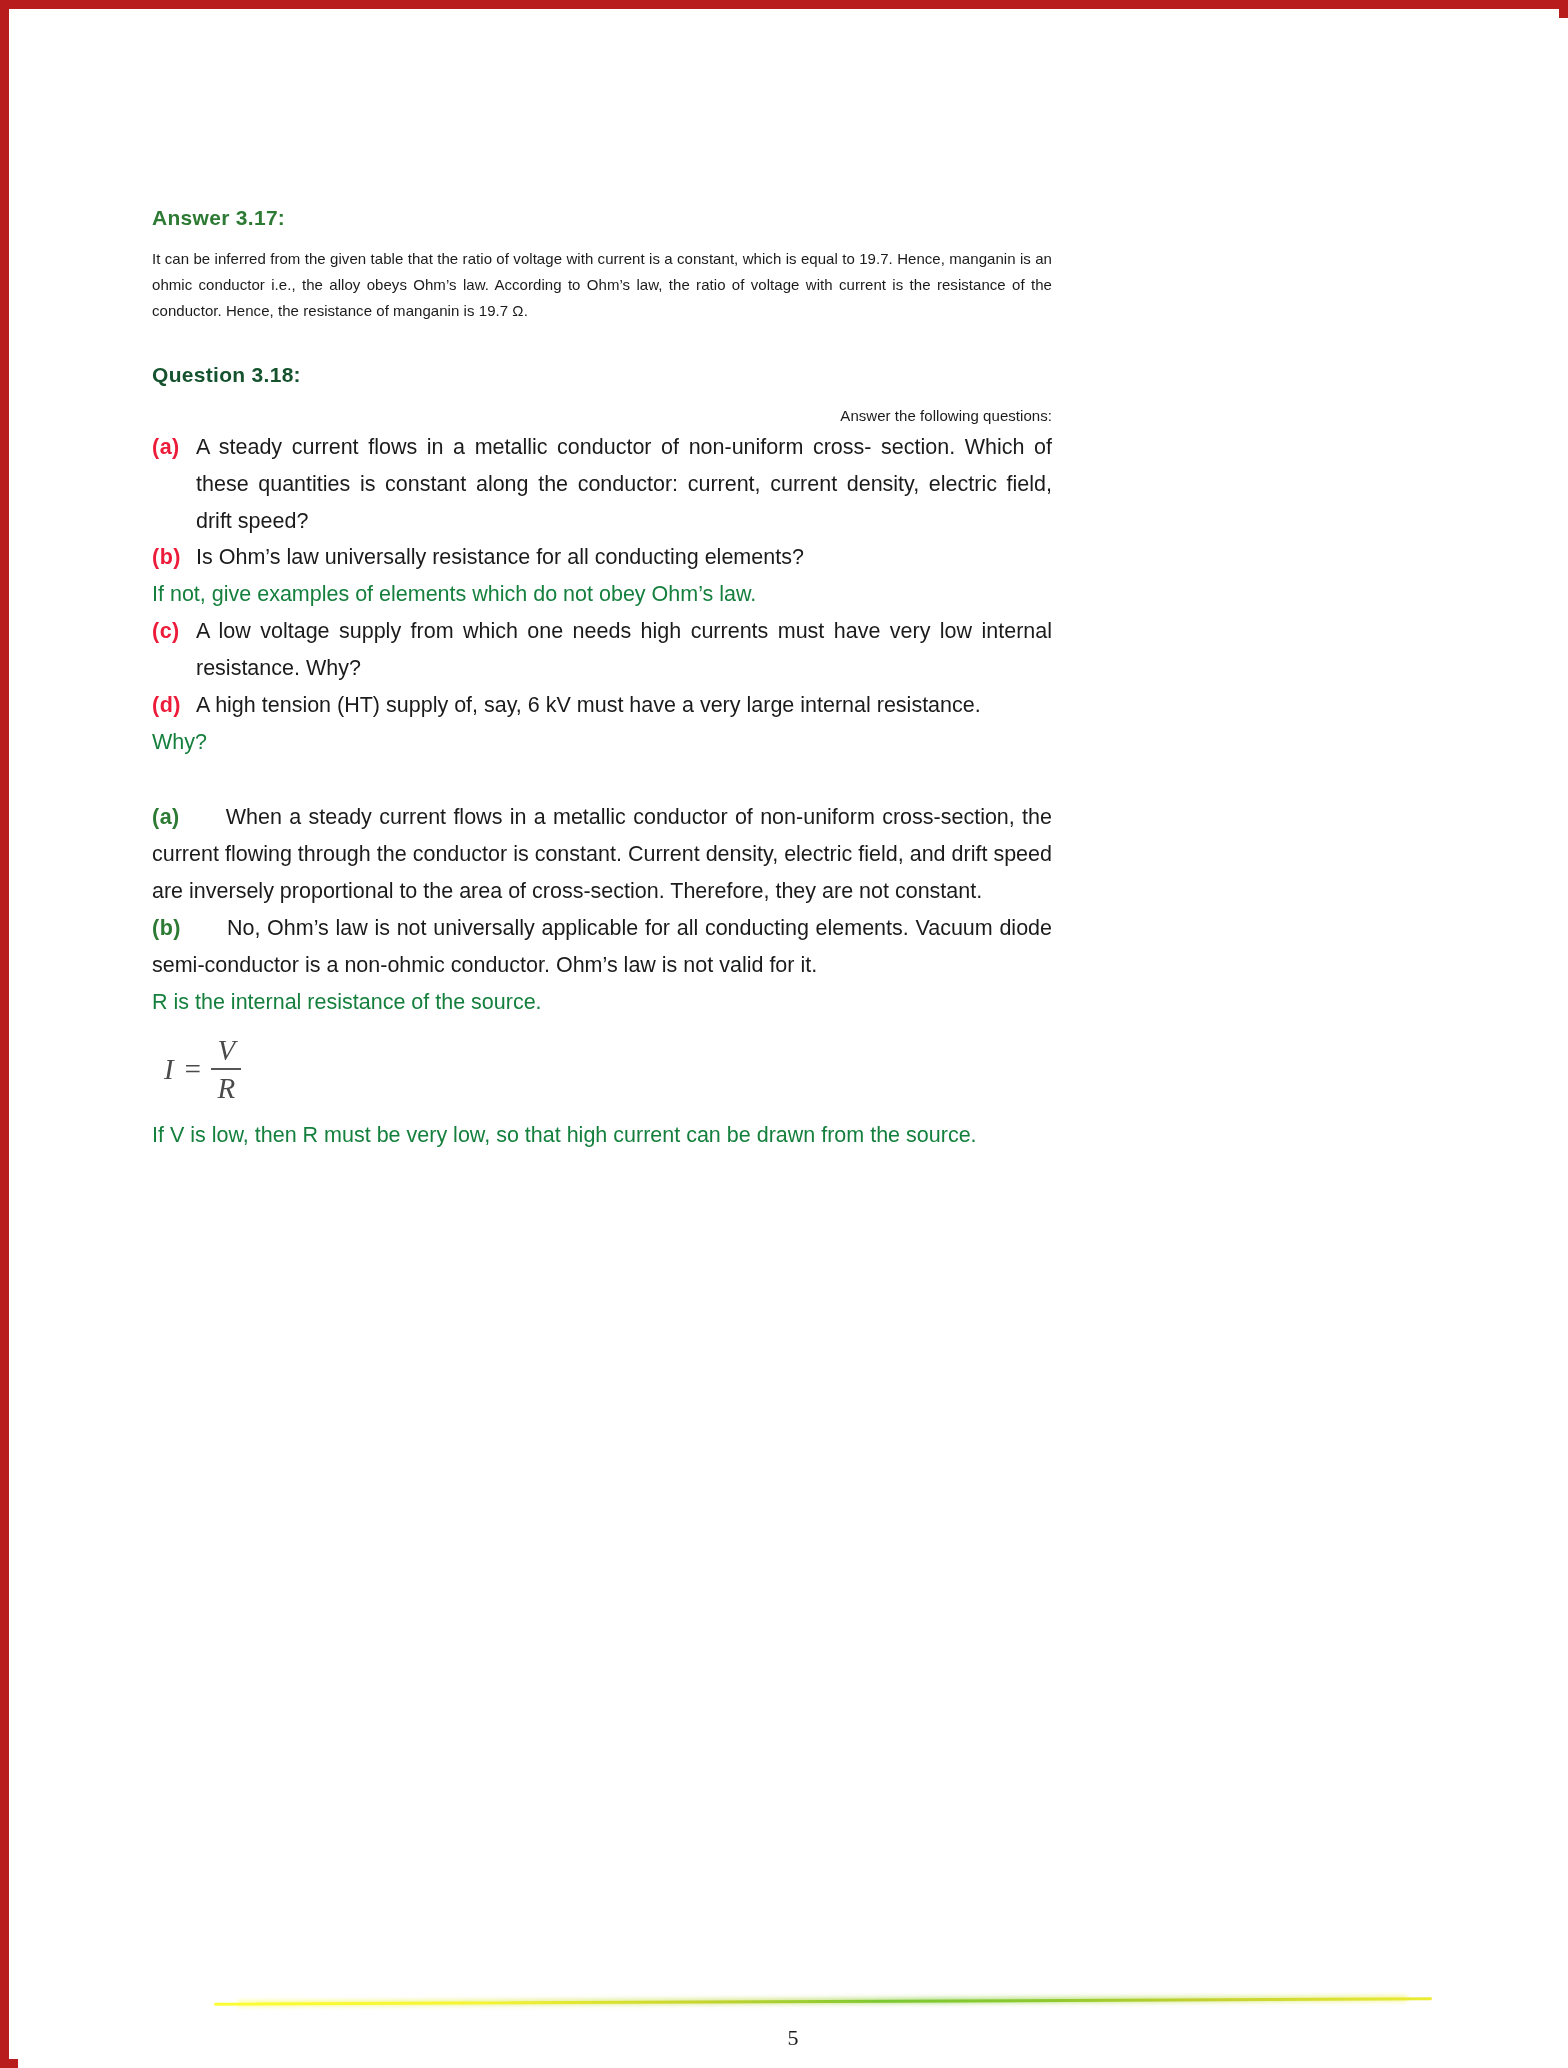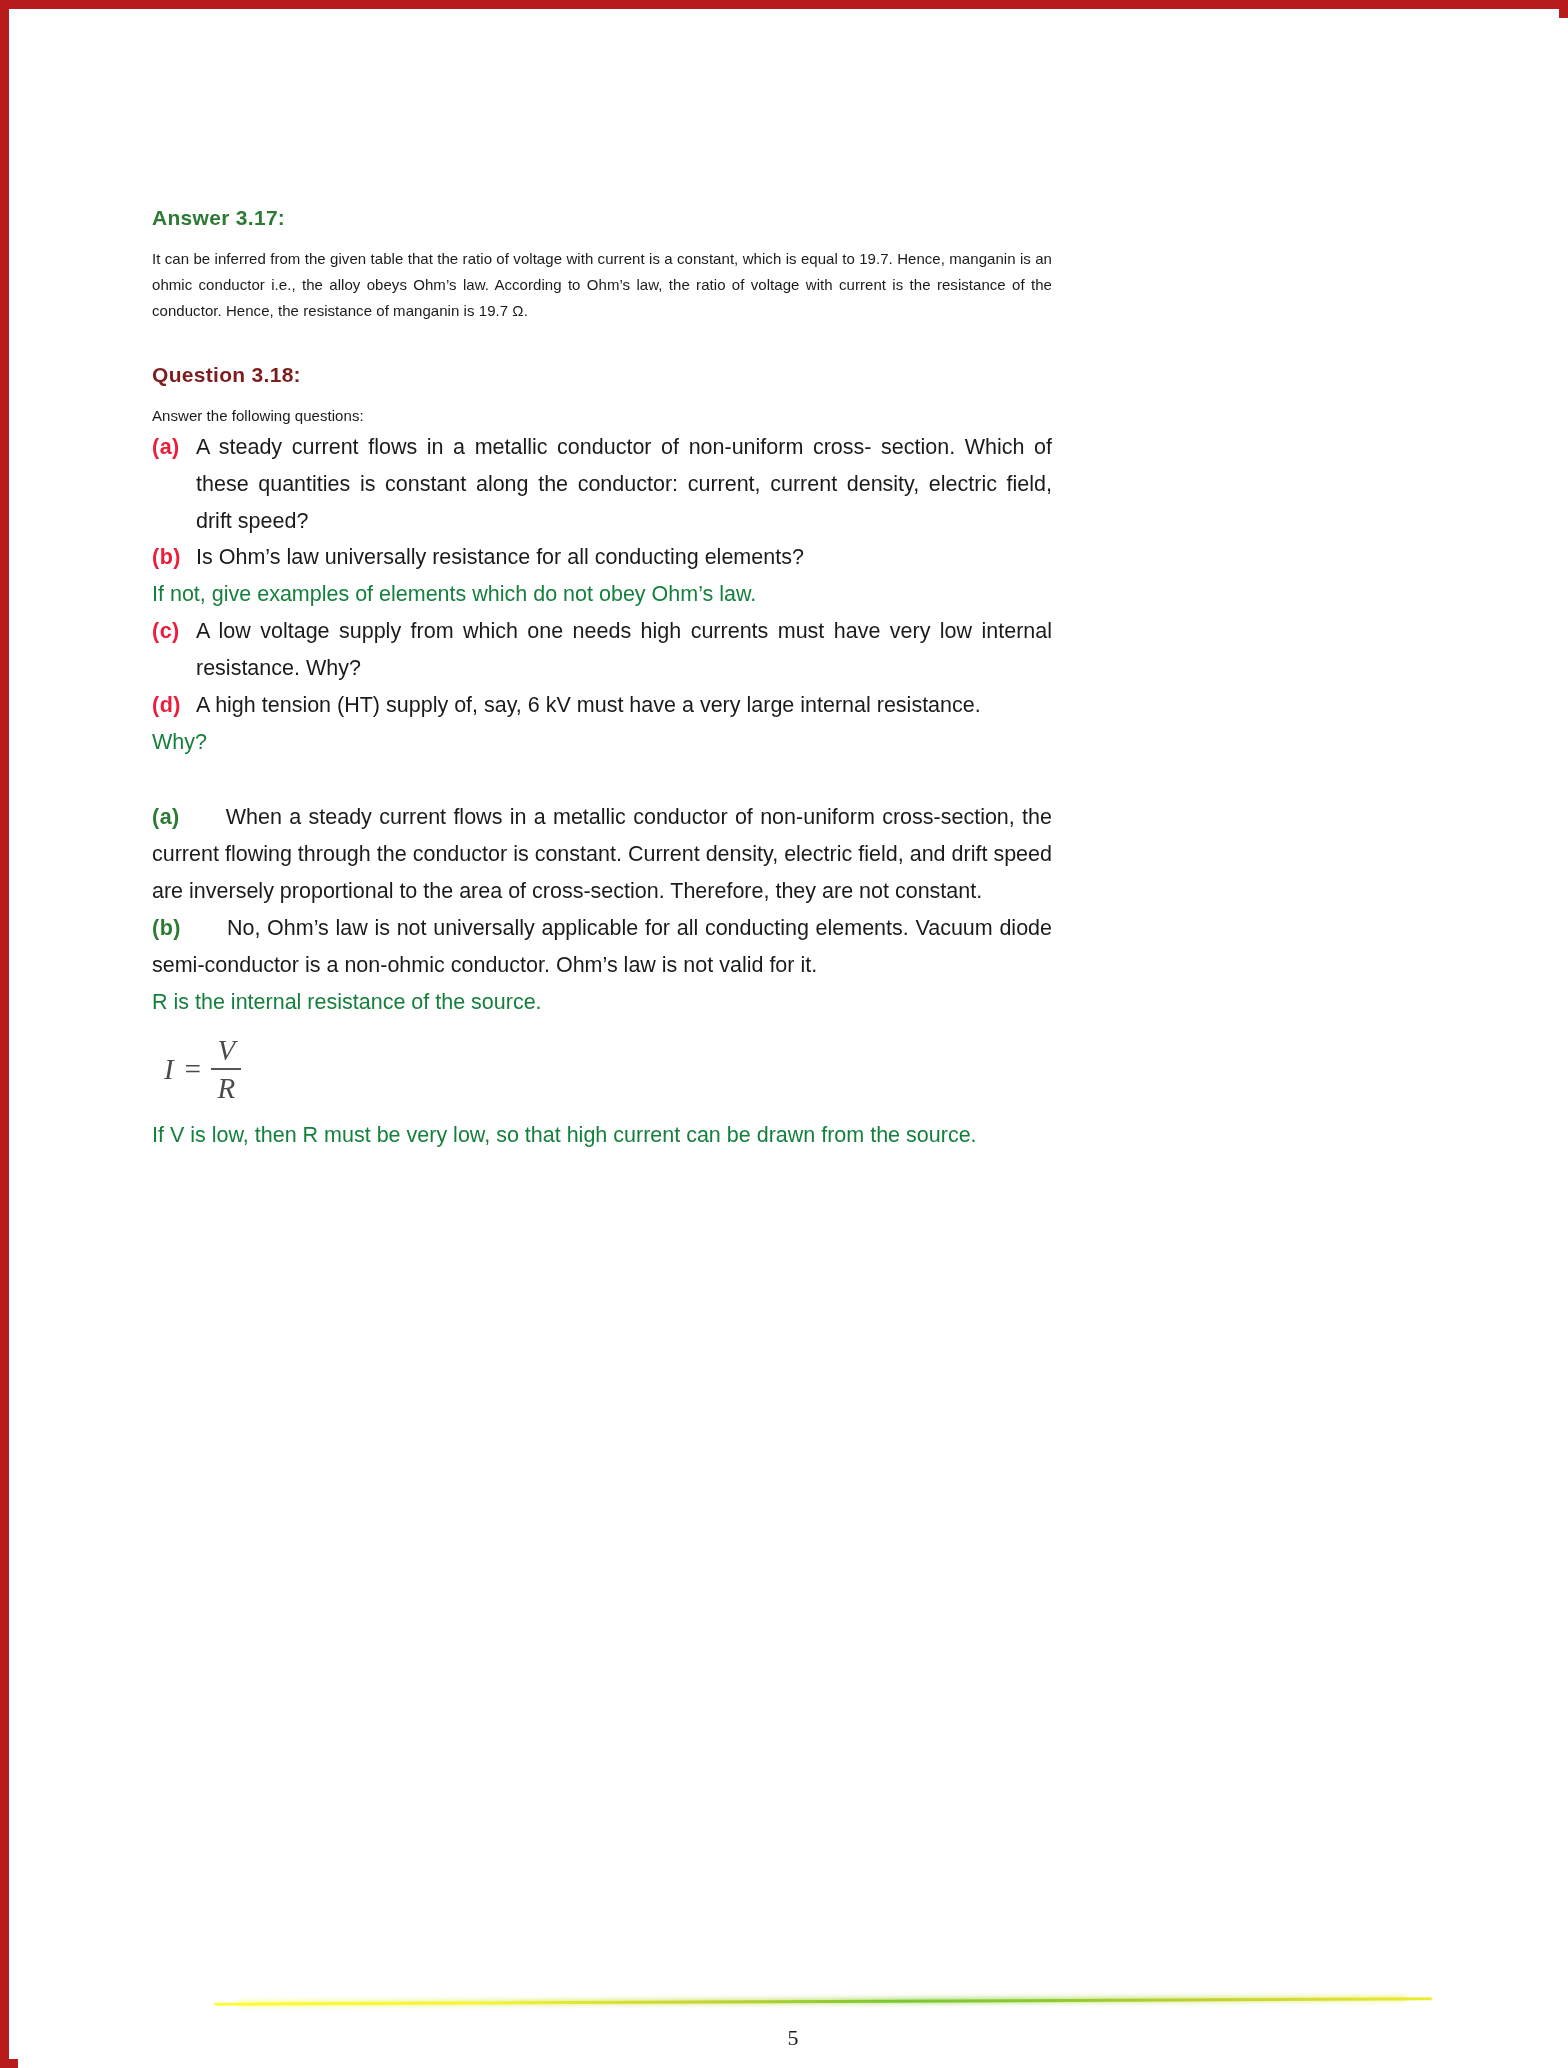--- a/index.html
+++ b/index.html
@@ -42,33 +42,33 @@
   }
 
   .heading {
     font-size: 21px;
     font-weight: bold;
     letter-spacing: 0.3px;
     margin: 0 0 16px 0;
     line-height: 1.2;
   }
   .heading.green { color: #2c7a33; }
-  .heading.red   { color: #7f1d1d; }
+  .heading.red   { color: #14532d; }
 
   p.body {
     font-size: 15px;
     line-height: 1.72;
     color: #1b1b1b;
     margin: 0;
     text-align: justify;
     text-justify: inter-word;
     letter-spacing: 0.05px;
   }
 
-  p.body.nojust { text-align: left; }
+  p.body.nojust { text-align: right; margin-left: 31px; }
 
   .block-gap { height: 38px; }
 
   
   .qitem {
     display: flex;
     align-items: flex-start;
     font-size: 21.5px;
     line-height: 1.72;
     color: #1b1b1b;

